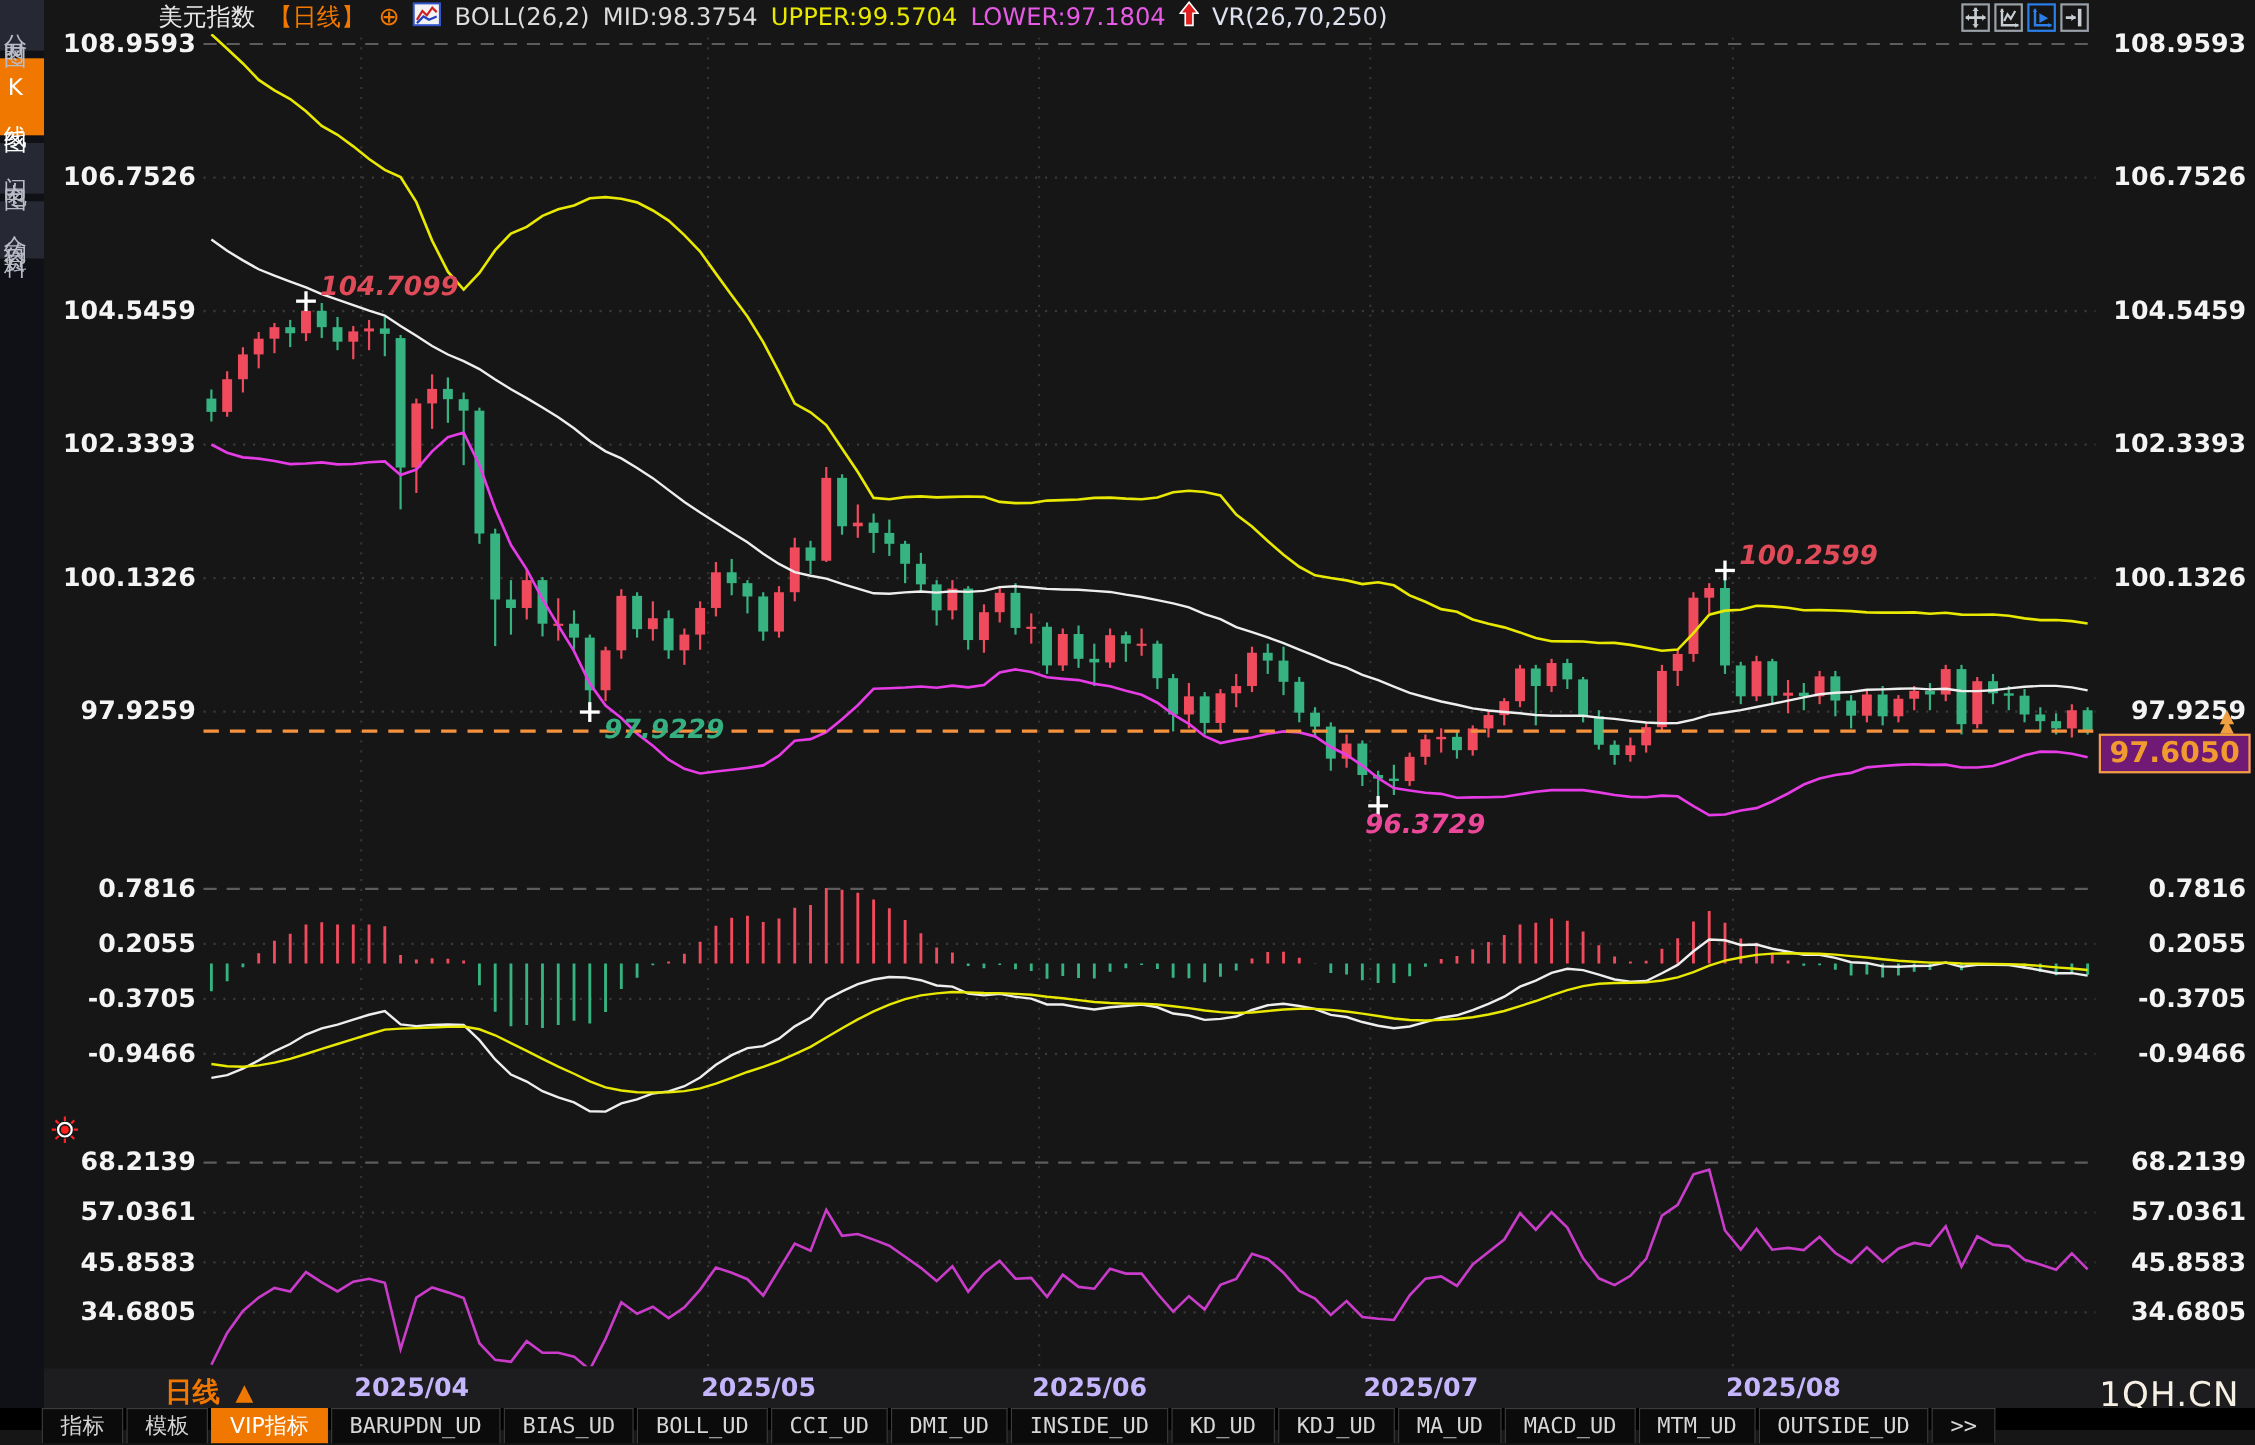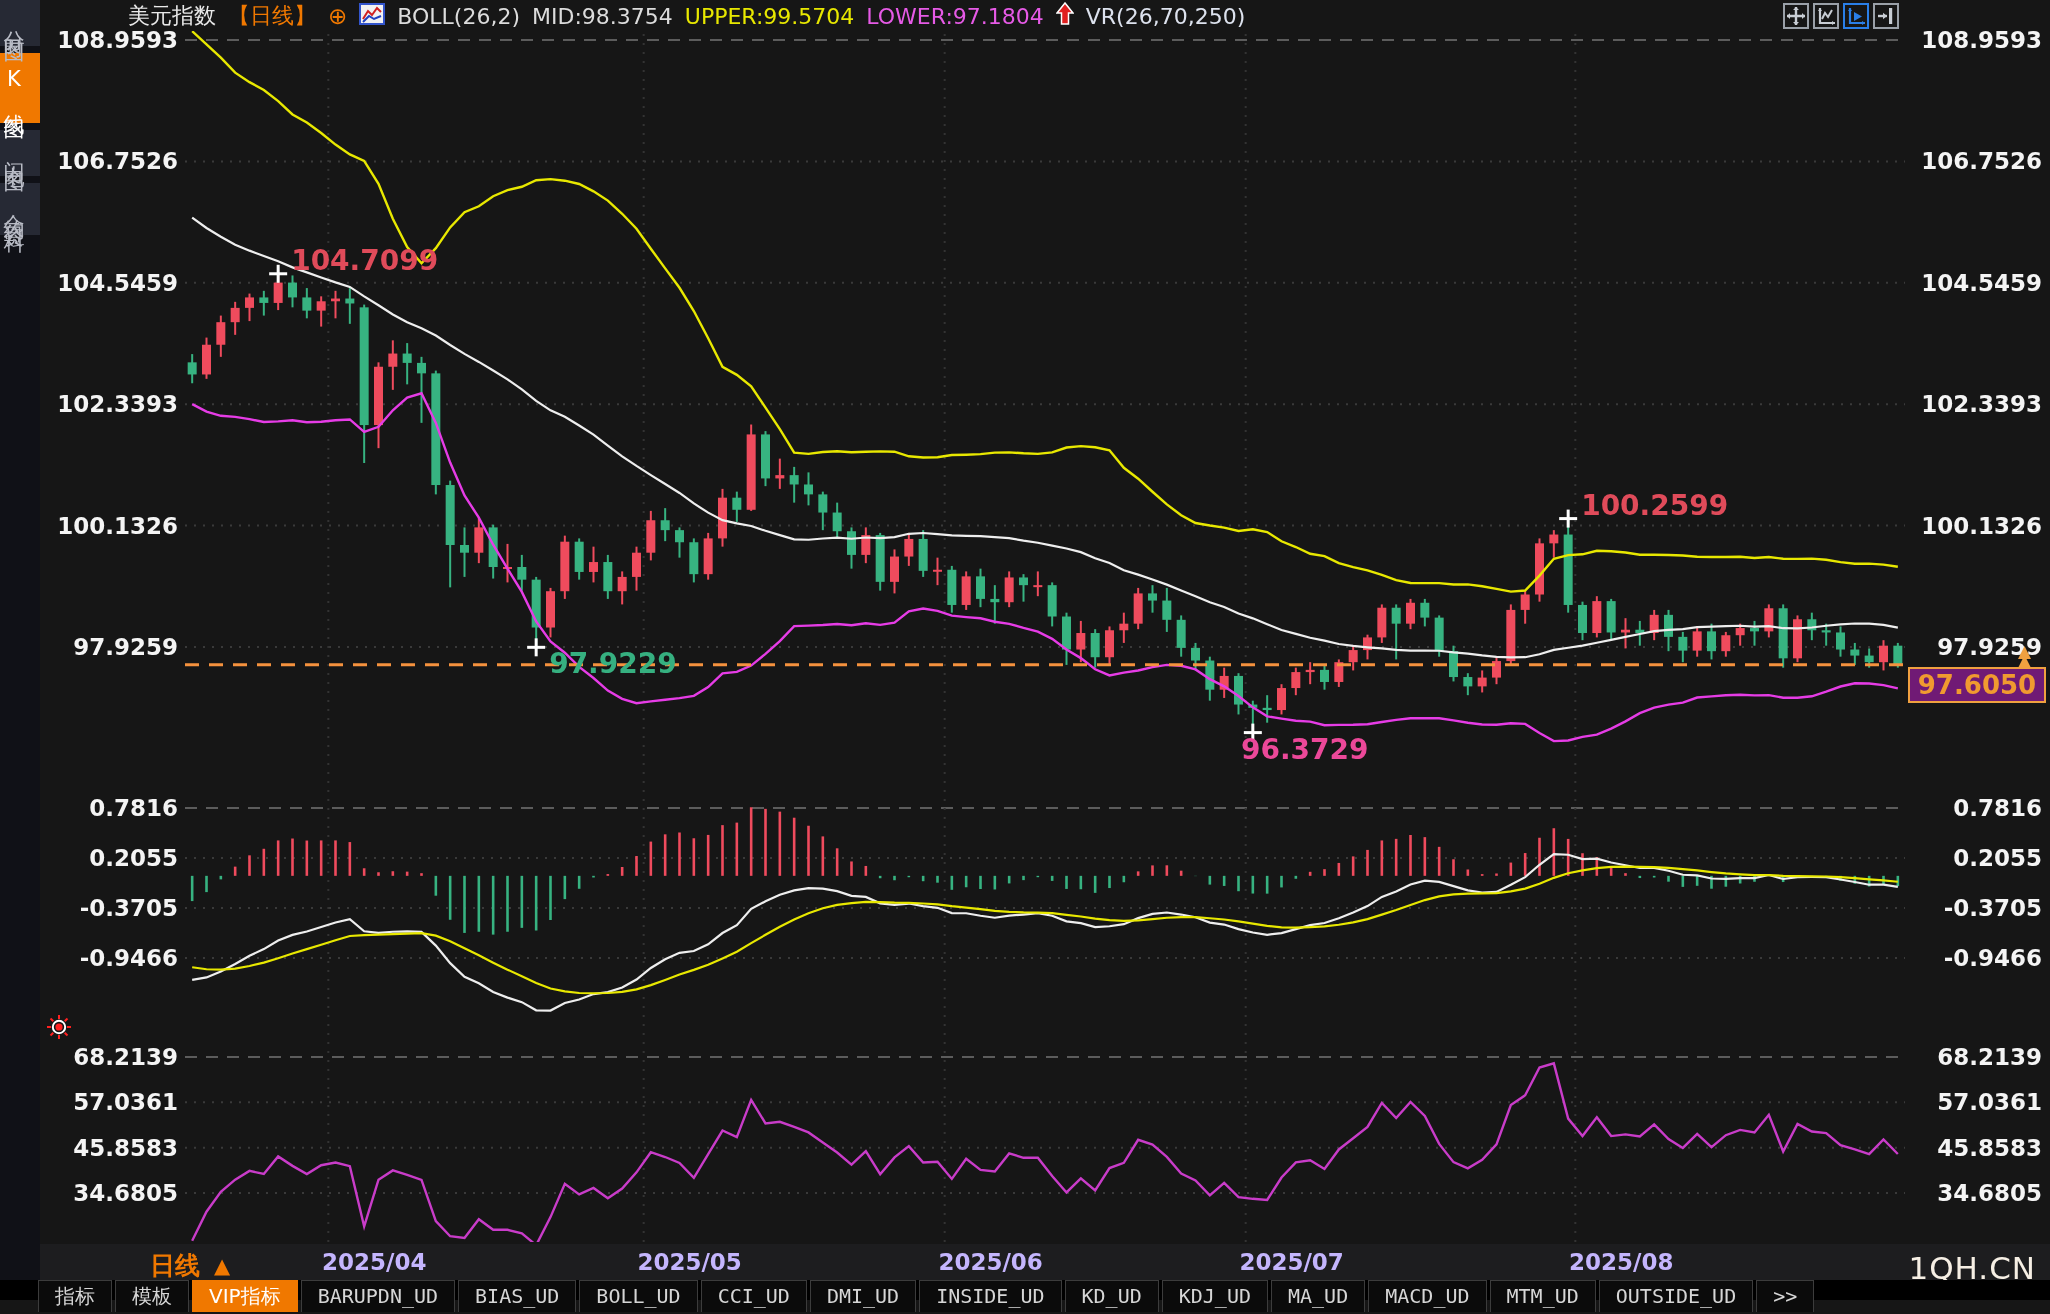--- a/index.html
+++ b/index.html
@@ -5,40 +5,40 @@
   html,body{margin:0;padding:0;background:#000;}
   .app{position:relative;width:2050px;height:1314px;background:#161616;overflow:hidden;
        font-family:"DejaVu Sans",sans-serif;color:#e9e9e9;}
   
   .sidebar{position:absolute;left:0;top:0;width:40px;height:1280px;background:#101117;}
   .side-tab{writing-mode:vertical-lr;text-orientation:upright;width:40px;box-sizing:border-box;
     padding:14px 0;margin-bottom:7px;background:#262934;color:#b9bcc6;font-size:21px;
     text-align:center;letter-spacing:6px;cursor:pointer;}
   .side-tab.active{background:#f07800;color:#fff;}
   
-  .topbar{position:absolute;left:128px;top:0;height:32px;display:flex;align-items:center;gap:12px;
+  .topbar{position:absolute;left:144px;top:0;height:32px;display:flex;align-items:center;gap:12px;
     font-size:22px;white-space:nowrap;z-index:5;justify-content:flex-end;}
   .t-symbol{color:#e9e9e9;}
   .t-period{color:#f07800;}
   .t-plus{color:#f07800;font-size:23px;}
   .t-boll,.t-mid{color:#dcdcdc;}
   .t-upper{color:#e8e800;}
   .t-lower{color:#e65ae6;}
   .t-vr{color:#dde2ee;}
   .toolbar{position:absolute;top:3px;left:1783px;display:flex;gap:4px;z-index:5;}
   .tool{width:26px;height:26px;border:2px solid #9aa0a8;display:flex;align-items:center;
     justify-content:center;box-sizing:border-box;background:#161616;cursor:pointer;}
   .tool.active{border-color:#2a7fe8;}
   
   .axlbl{position:absolute;font-size:23px;font-weight:bold;color:#f4f4f4;transform:translateY(-50%);}
   .axlbl.left{left:36px;width:142px;text-align:right;}
   .axlbl.right{left:1912px;width:130px;text-align:right;}
   .pane-header{position:absolute;left:186px;display:flex;gap:14px;font-size:22px;white-space:nowrap;z-index:4;}
   .ph-white{color:#e8e8e8;} .ph-yellow{color:#e8e800;} .ph-magenta{color:#e65ae6;}
-  .annot{position:absolute;font-size:28px;font-weight:bold;transform:translateY(-50%);z-index:4;}
+  .annot{position:absolute;font-size:24px;font-weight:bold;transform:translateY(-50%);z-index:4;font-style:italic;}
   .month-lbl{position:absolute;top:1249px;width:140px;text-align:center;font-size:23px;
     font-weight:bold;color:#c4b5fd;transform:translateX(-50%);}
   
   .month-strip{position:absolute;left:40px;right:0;top:1244px;height:36px;background:#1d1d1f;}
   .period-ind{position:absolute;left:150px;top:1249px;font-size:25px;font-weight:bold;color:#f07800;
     display:flex;align-items:center;gap:14px;cursor:pointer;}
   .period-ind .tri{font-size:21px;}
   .watermark{position:absolute;right:14px;top:1250px;font-size:31px;color:#f6efe4;z-index:6;letter-spacing:1px;}
   .tabbar{position:absolute;left:0;right:0;top:1280px;height:20px;background:#000;display:flex;
     padding-left:38px;box-sizing:border-box;z-index:6;}

